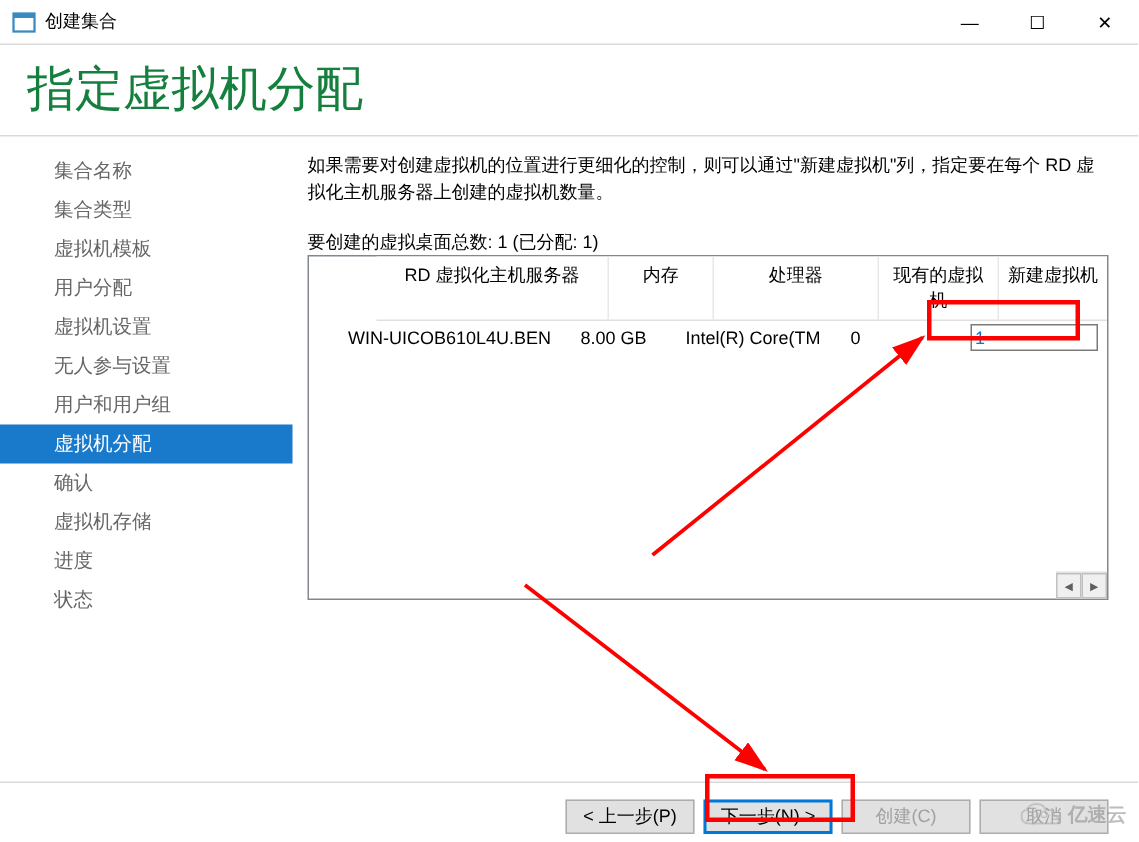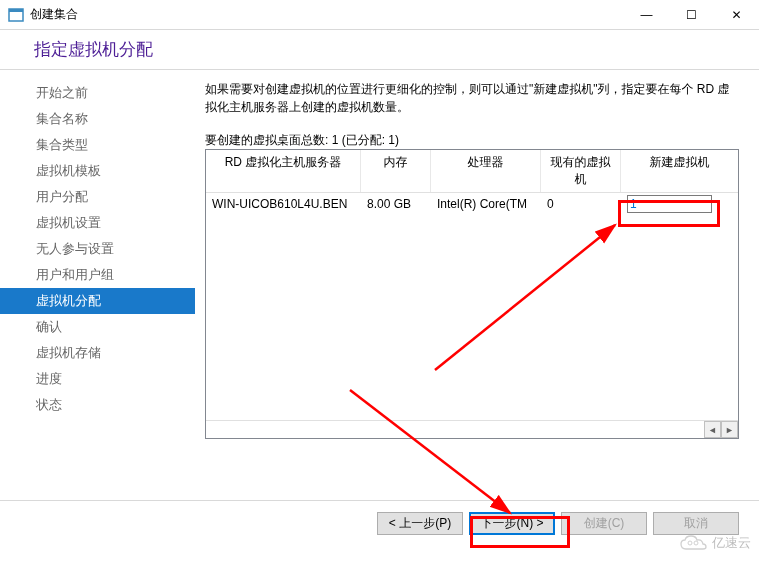--- a/index.html
+++ b/index.html
@@ -5,32 +5,32 @@
     * { margin: 0; padding: 0; box-sizing: border-box; font-family: "Microsoft YaHei", "Segoe UI", sans-serif; }
     body { width: 759px; height: 561px; background: #fff; overflow: hidden; position: relative; }
     
     .titlebar { height: 30px; background: #fff; display: flex; align-items: center; border-bottom: 1px solid #d9d9d9; }
     .titlebar-icon { width: 16px; height: 16px; margin-left: 8px; margin-right: 6px; }
     .titlebar-title { font-size: 12px; color: #000; flex: 1; }
     .titlebar-controls { display: flex; }
     .titlebar-btn { width: 45px; height: 30px; display: flex; align-items: center; justify-content: center; font-size: 12px; color: #000; }
     
     .header-area { padding: 8px 18px 8px 18px; background: #fff; border-bottom: 1px solid #d9d9d9; }
-    .page-title { font-size: 17px; color: #4c1d95; font-weight: 400; margin-left: 16px; }
+    .page-title { font-size: 32px; color: #15803d; font-weight: 400; }
     
     .content { display: flex; height: 430px; }
     .sidebar { width: 195px; padding-top: 10px; }
     .sidebar-item { padding: 4px 10px 4px 36px; font-size: 13px; color: #666; cursor: pointer; }
     .sidebar-item.selected { background: #1979ca; color: #fff; }
     
     .main { flex: 1; padding: 10px 20px 10px 10px; }
     .descr { font-size: 12px; color: #000; line-height: 1.5; margin-bottom: 16px; }
     .summary { font-size: 12px; color: #000; }
     
-    .table-wrap { border: 1px solid #828790; height: 290px; position: relative; background: #fff; }
+    .table-wrap { border: 1px solid #828790; height: 230px; position: relative; background: #fff; align-items: flex-end; }
     .table-header { display: flex; background: #fff; border-bottom: 1px solid #e0e0e0; }
     .th { font-size: 12px; padding: 4px 6px; text-align: center; border-right: 1px solid #e8e8e8; }
     .th:last-child { border-right: none; }
     .th.c1 { width: 155px; }
     .th.c2 { width: 70px; }
     .th.c3 { width: 110px; }
     .th.c4 { width: 80px; }
     .th.c5 { flex: 1; }
     
     .table-row { display: flex; align-items: center; }
@@ -56,21 +56,21 @@
     .highlight-box { position: absolute; border: 3px solid #ff0000; pointer-events: none; }
     .hb1 { left: 618px; top: 200px; width: 102px; height: 27px; }
     .hb2 { left: 470px; top: 516px; width: 100px; height: 32px; }
     
     
     .arrow-svg { position: absolute; pointer-events: none; }
     
     
     .watermark { position: absolute; right: 8px; bottom: 8px; display: flex; align-items: center; gap: 4px; opacity: 0.55; }
     .wm-cloud { width: 30px; height: 20px; }
-    .wm-text { font-size: 13px; color: #888; }
+    .wm-text { font-size: 13px; color: #888; font-weight: bold; }
   </style>
 </head>
 <body>
 
 <div class="titlebar">
   <svg class="titlebar-icon" viewBox="0 0 16 16">
     <rect x="1" y="2" width="14" height="12" fill="none" stroke="#3a8ac0" stroke-width="1.5"></rect>
     <rect x="1" y="2" width="14" height="3" fill="#3a8ac0"></rect>
   </svg>
   <span class="titlebar-title">创建集合</span>
@@ -80,21 +80,20 @@
     <div class="titlebar-btn close">✕</div>
   </div>
 </div>
 
 <div class="header-area">
   <h1 class="page-title">指定虚拟机分配</h1>
 </div>
 
 <div class="content">
   <div class="sidebar" id="sidebar">
-      <div class="sidebar-item">开始之前</div>
       <div class="sidebar-item">集合名称</div>
       <div class="sidebar-item">集合类型</div>
       <div class="sidebar-item">虚拟机模板</div>
       <div class="sidebar-item">用户分配</div>
       <div class="sidebar-item">虚拟机设置</div>
       <div class="sidebar-item">无人参与设置</div>
       <div class="sidebar-item">用户和用户组</div>
       <div class="sidebar-item selected">虚拟机分配</div>
       <div class="sidebar-item">确认</div>
       <div class="sidebar-item">虚拟机存储</div>

